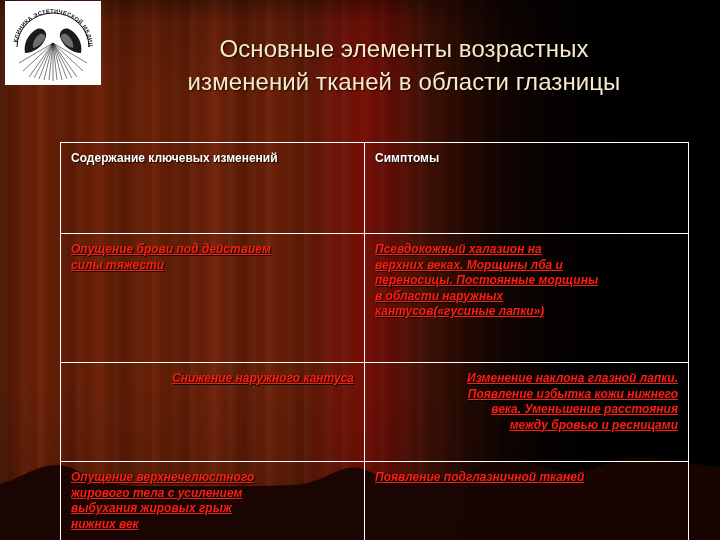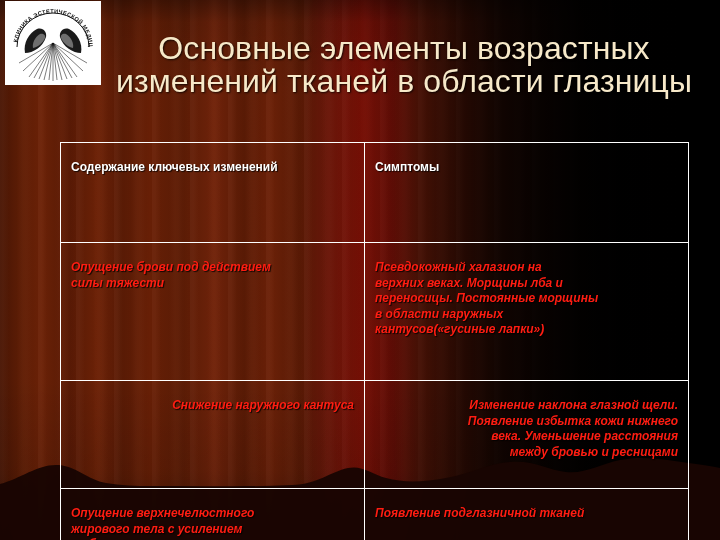--- a/index.html
+++ b/index.html
@@ -115,40 +115,40 @@
   .logo-box svg { display:block; }
 
   
   .title {
     position: absolute;
     left: 104px;
     top: 32px;
     width: 600px;
     text-align: center;
     color: #f7e9c9;
-    font-size: 32px;
+    font-size: 24px;
     line-height: 33px;
     letter-spacing: 0.1px;
     text-shadow: 1px 1px 2px rgba(0,0,0,.75);
     white-space: pre-line;
   }
 
   
   .tbl {
     position: absolute;
     left: 60px;
     top: 142px;
     width: 628px;
     border-collapse: collapse;
     table-layout: fixed;
   }
   .tbl td {
     border: 1.5px solid #ffffff;
     vertical-align: top;
-    padding: 17px 10px 6px 10px;
+    padding: 8px 10px 6px 10px;
     background: transparent;
     margin-top: 35px;
   }
   .col-a { width: 304px; }
   .col-b { width: 324px; }
 
   .hdr-cell { height: 76px; }
   .hdr-text {
     color: #ffffff;
     font-size: 12px;
@@ -159,20 +159,21 @@
   .hdr-text.center { text-align: left; }
 
   .body-text {
     color: #ff1d12;
     font-size: 12px;
     font-weight: bold;
     font-style: italic;
     line-height: 15.5px;
     text-shadow: 1px 1px 1px rgba(0,0,0,.85);
     white-space: pre-line;
+    text-decoration: underline;
   }
   .r1 { height: 114px; }
   .r2 { height: 84px; text-align: right; }
   .r3 { height: 76px; }
 </style>
 </head>
 <body>
 
 <div id="slide">
 
@@ -252,21 +253,21 @@
 в области наружных
 кантусов(«гусиные лапки»)</div>
         </td>
       </tr>
 
       <tr>
         <td class="r2">
           <div class="body-text">Снижение наружного кантуса</div>
         </td>
         <td class="r2">
-          <div class="body-text">Изменение наклона глазной щели.
+          <div class="body-text">Изменение наклона глазной лапки.
 Появление избытка кожи нижнего
 века. Уменьшение расстояния
 между бровью и ресницами</div>
         </td>
       </tr>
 
       <tr>
         <td class="r3">
           <div class="body-text">Опущение верхнечелюстного
 жирового тела с усилением

